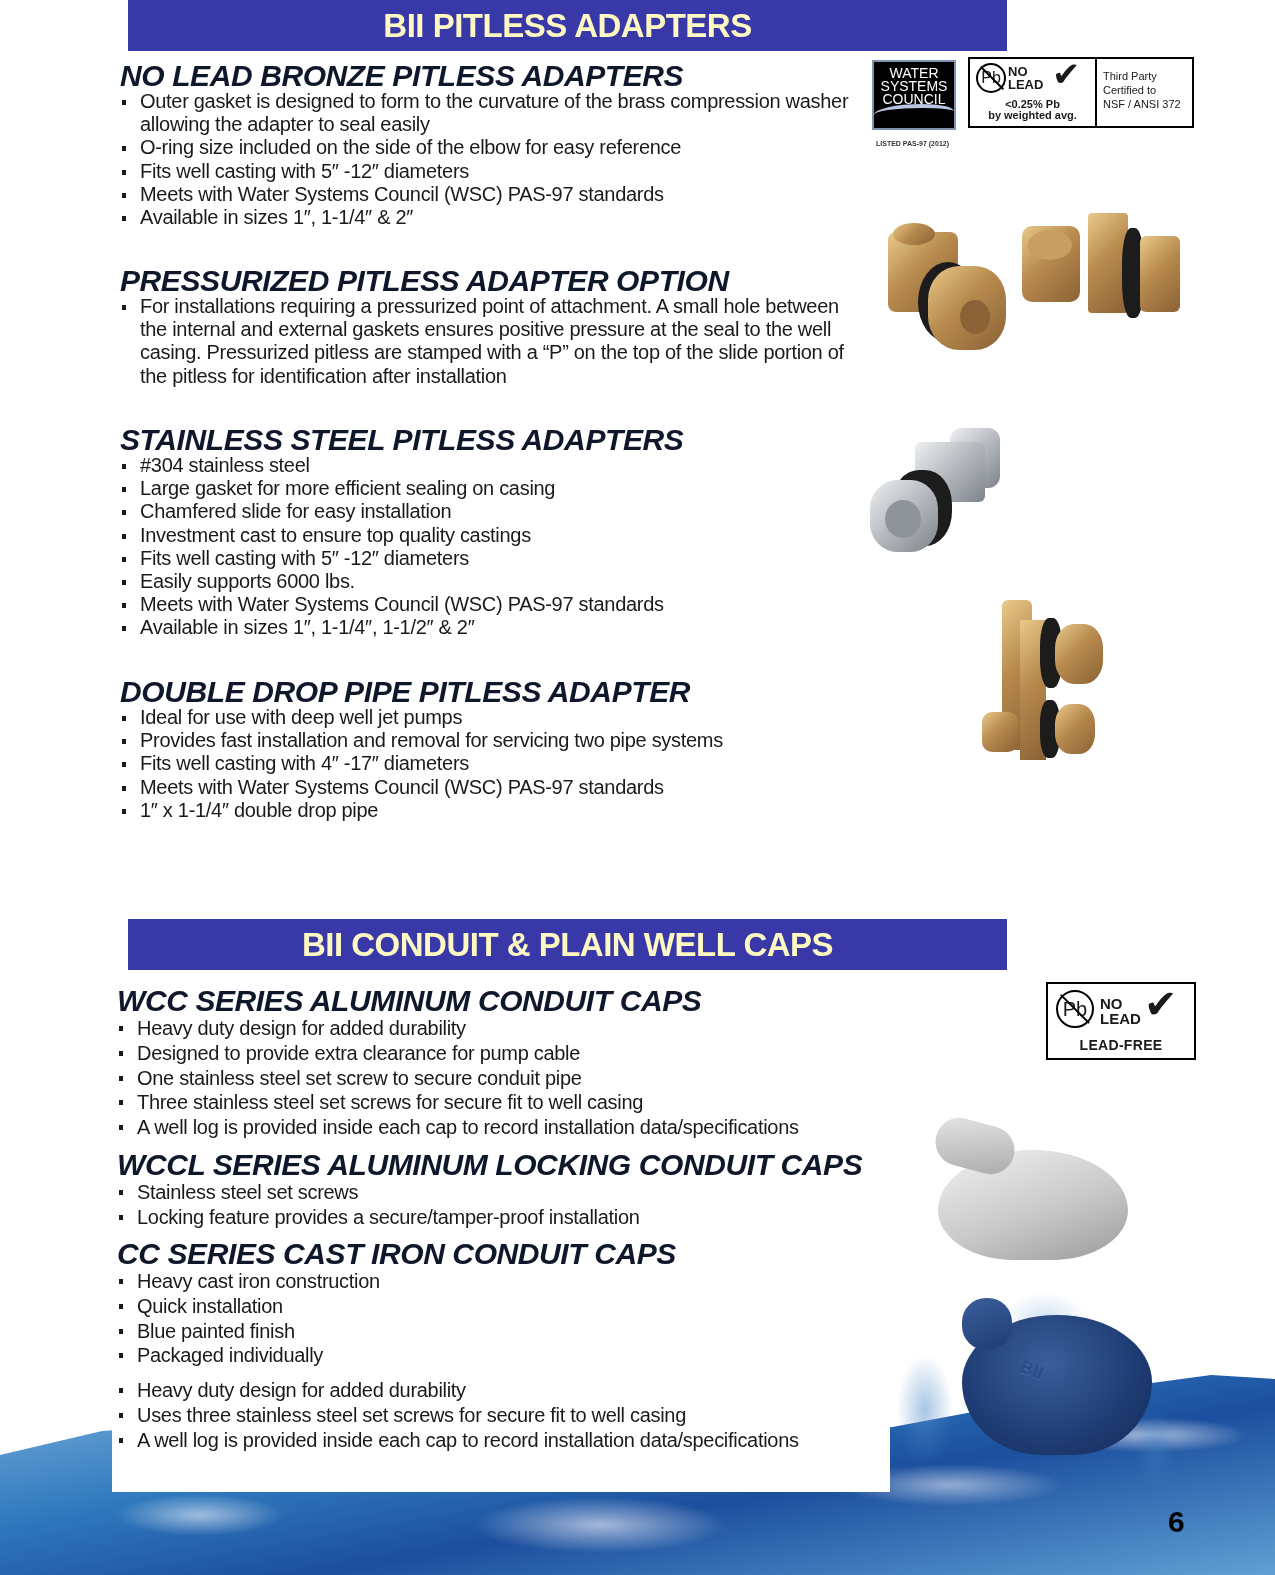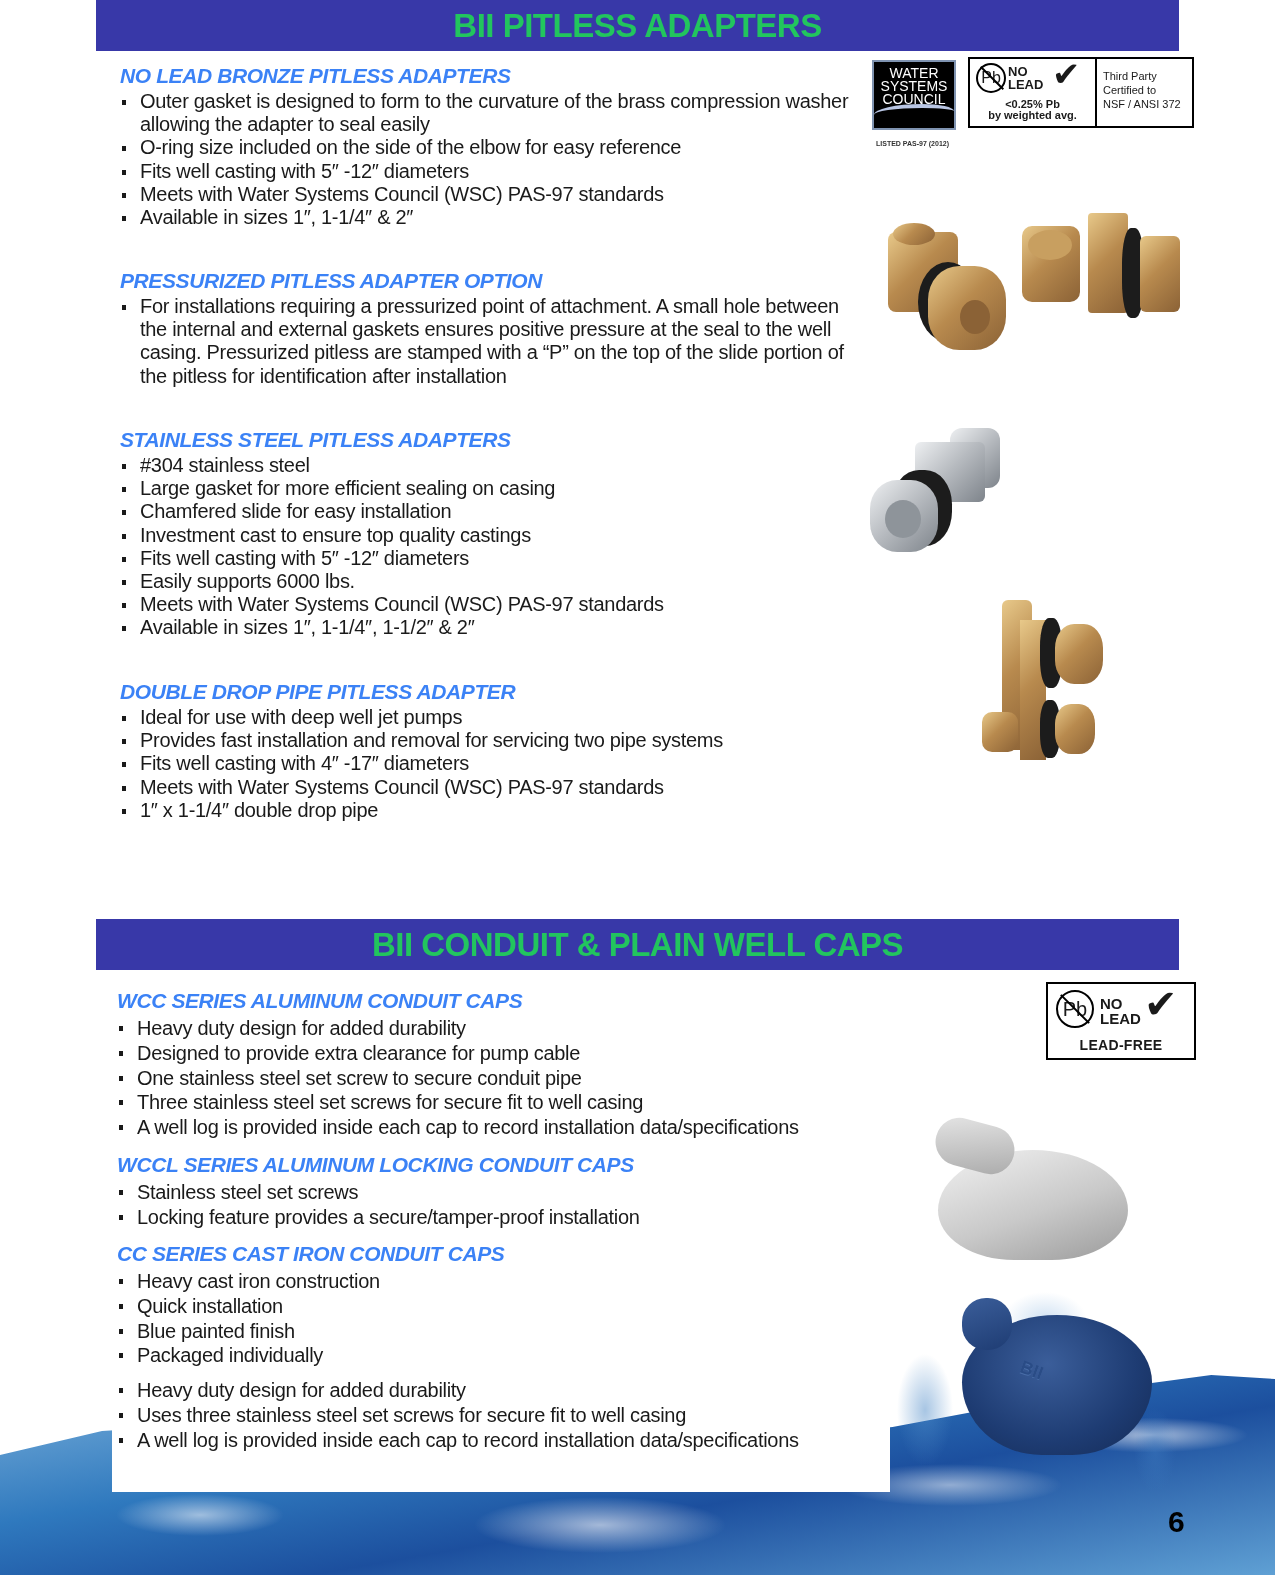--- a/index.html
+++ b/index.html
@@ -21,33 +21,33 @@
     clip-path: polygon(0 40%, 8% 28%, 18% 24%, 30% 32%, 45% 40%, 58% 34%, 70% 26%, 80% 14%, 88% 6%, 95% 0%, 100% 2%, 100% 100%, 0 100%);
   }
   .splash {
     position:absolute; left:895px; top:1290px; width:300px; height:200px;
     background:
       radial-gradient(ellipse 40px 80px at 30px 120px, rgba(80,140,200,0.5), transparent 70%),
       radial-gradient(ellipse 30px 60px at 260px 160px, rgba(60,120,190,0.5), transparent 70%),
       radial-gradient(ellipse 60px 40px at 150px 30px, rgba(120,170,220,0.35), transparent 70%);
   }
   .header-bar {
-    position:absolute; left:96px; width:1083px; height:51px;
-    background:#3838a8; color:#22c55e;
+    position:absolute; left:128px; width:879px; height:51px;
+    background:#3838a8; color:#fef9c3;
     display:flex; align-items:center; justify-content:center;
     font-weight:bold; font-size:33px; letter-spacing:-0.5px;
   }
   .text-panel {
     position:absolute; left:112px; top:975px; width:778px; height:517px;
     background:#ffffff;
   }
   .section { position:absolute; left:120px; width:740px; }
   .section h2 {
-    margin:0; color:#3b82f6; font-style:italic; font-weight:bold;
-    font-size:21px; line-height:28px; letter-spacing:-0.4px;
+    margin:0; color:#0f172a; font-style:italic; font-weight:bold;
+    font-size:30px; line-height:28px; letter-spacing:-0.4px;
   }
   .section ul { list-style:none; margin:0; padding:0; }
   .section li {
     position:relative; padding-left:20px;
     font-size:20px; line-height:23.2px; letter-spacing:-0.3px;
   }
   .section li::before {
     content:""; position:absolute; left:2px; top:10px;
     width:4px; height:5px; background:#1a1a1a;
   }

